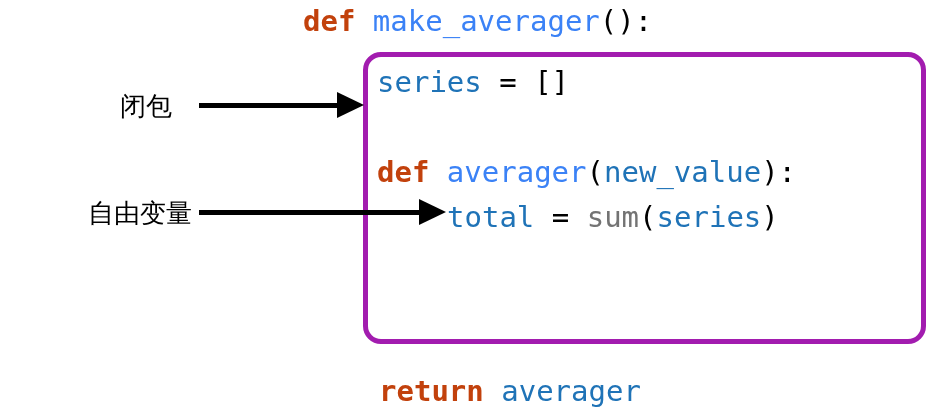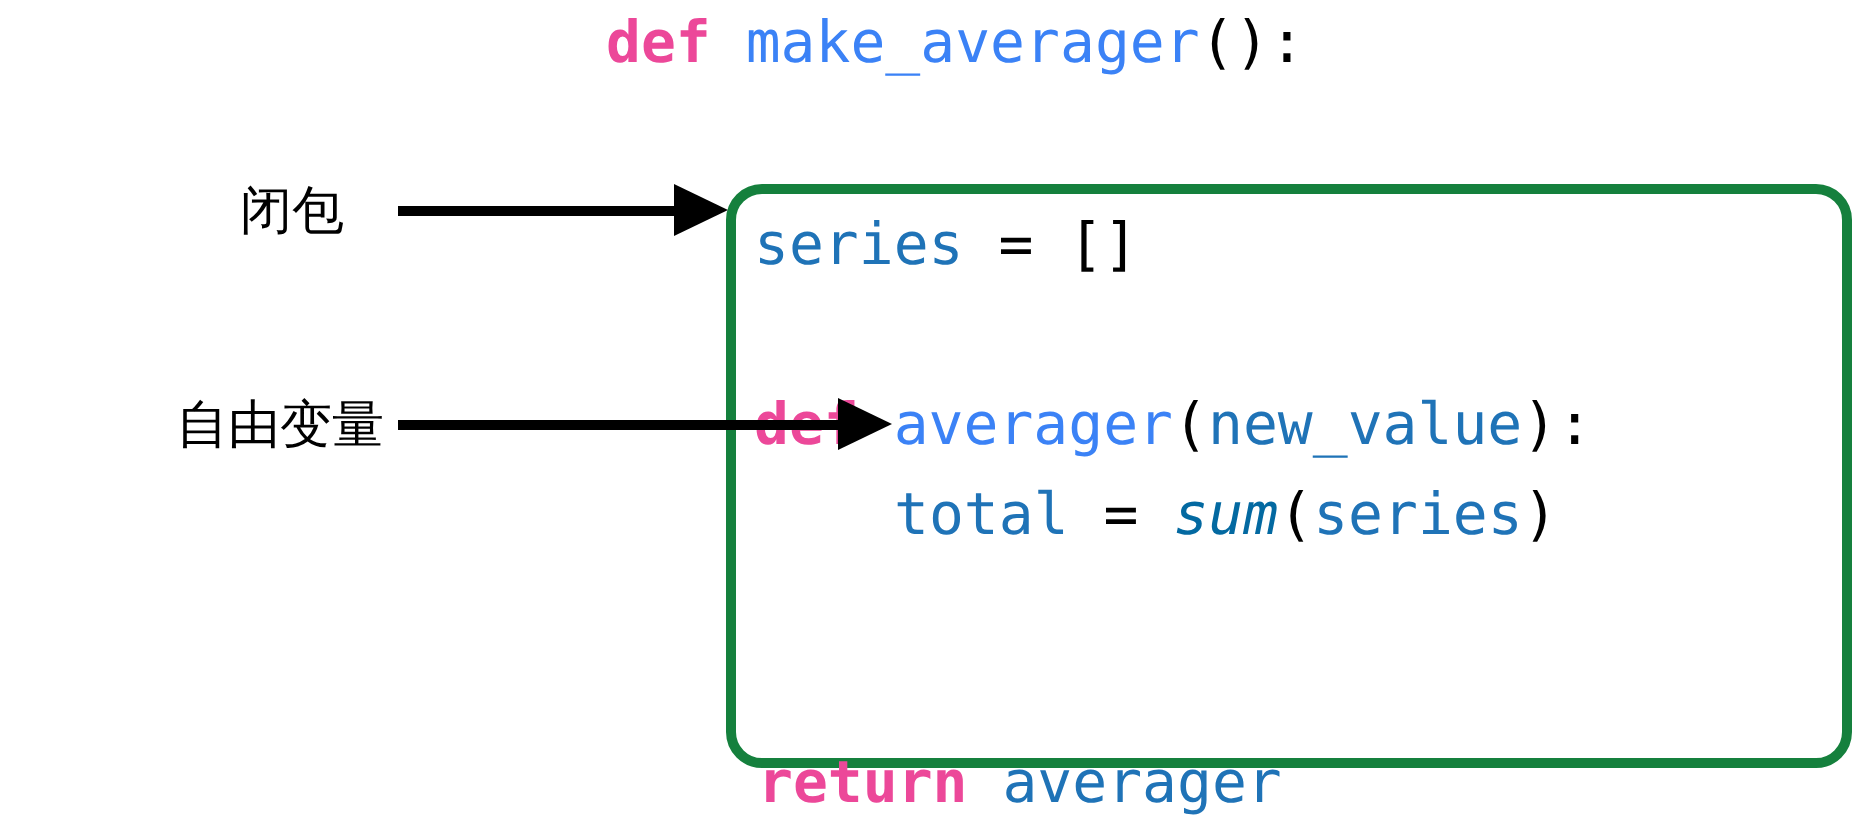--- a/index.html
+++ b/index.html
@@ -9,38 +9,37 @@
     background: #ffffff;
     overflow: hidden;
     font-family: "DejaVu Sans Mono", "Liberation Mono", monospace;
   }
   .code {
     font-family: "DejaVu Sans Mono", "Liberation Mono", monospace;
     font-size: 29px;
     color: #000000;
     white-space: pre;
   }
-  .kw { color: #ec4899; font-weight: bold; }
+  .kw { color: #c2410c; font-weight: bold; }
   .fn { color: #3b82f6; }
   .id { color: #1f73b7; }
-  .bi { color: #0369a1; font-style: italic; }
+  .bi { color: #737373; }
   .pl { color: #000000; }
 
   .header-line { position: absolute; left: 303px; top: 4px; line-height: 34px; }
   .footer-line { position: absolute; left: 379px; top: 374px; line-height: 34px; }
 
   .closure-box {
     position: absolute;
     left: 363px; top: 52px;
     width: 563px; height: 292px;
-    border: 5px solid #15803d;
+    border: 5px solid #a21caf;
     border-radius: 18px;
     background: #ffffff;
     padding: 3px 0 0 9px;
-    margin-top: 40px;
   }
   .code-line { height: 45px; line-height: 45px; }
   .indent { padding-left: 70px; }
   .boxed {
     border: 3px solid #000000;
     padding: 3px 2px;
     margin: 0 -5px;
   }
 
   .label {

